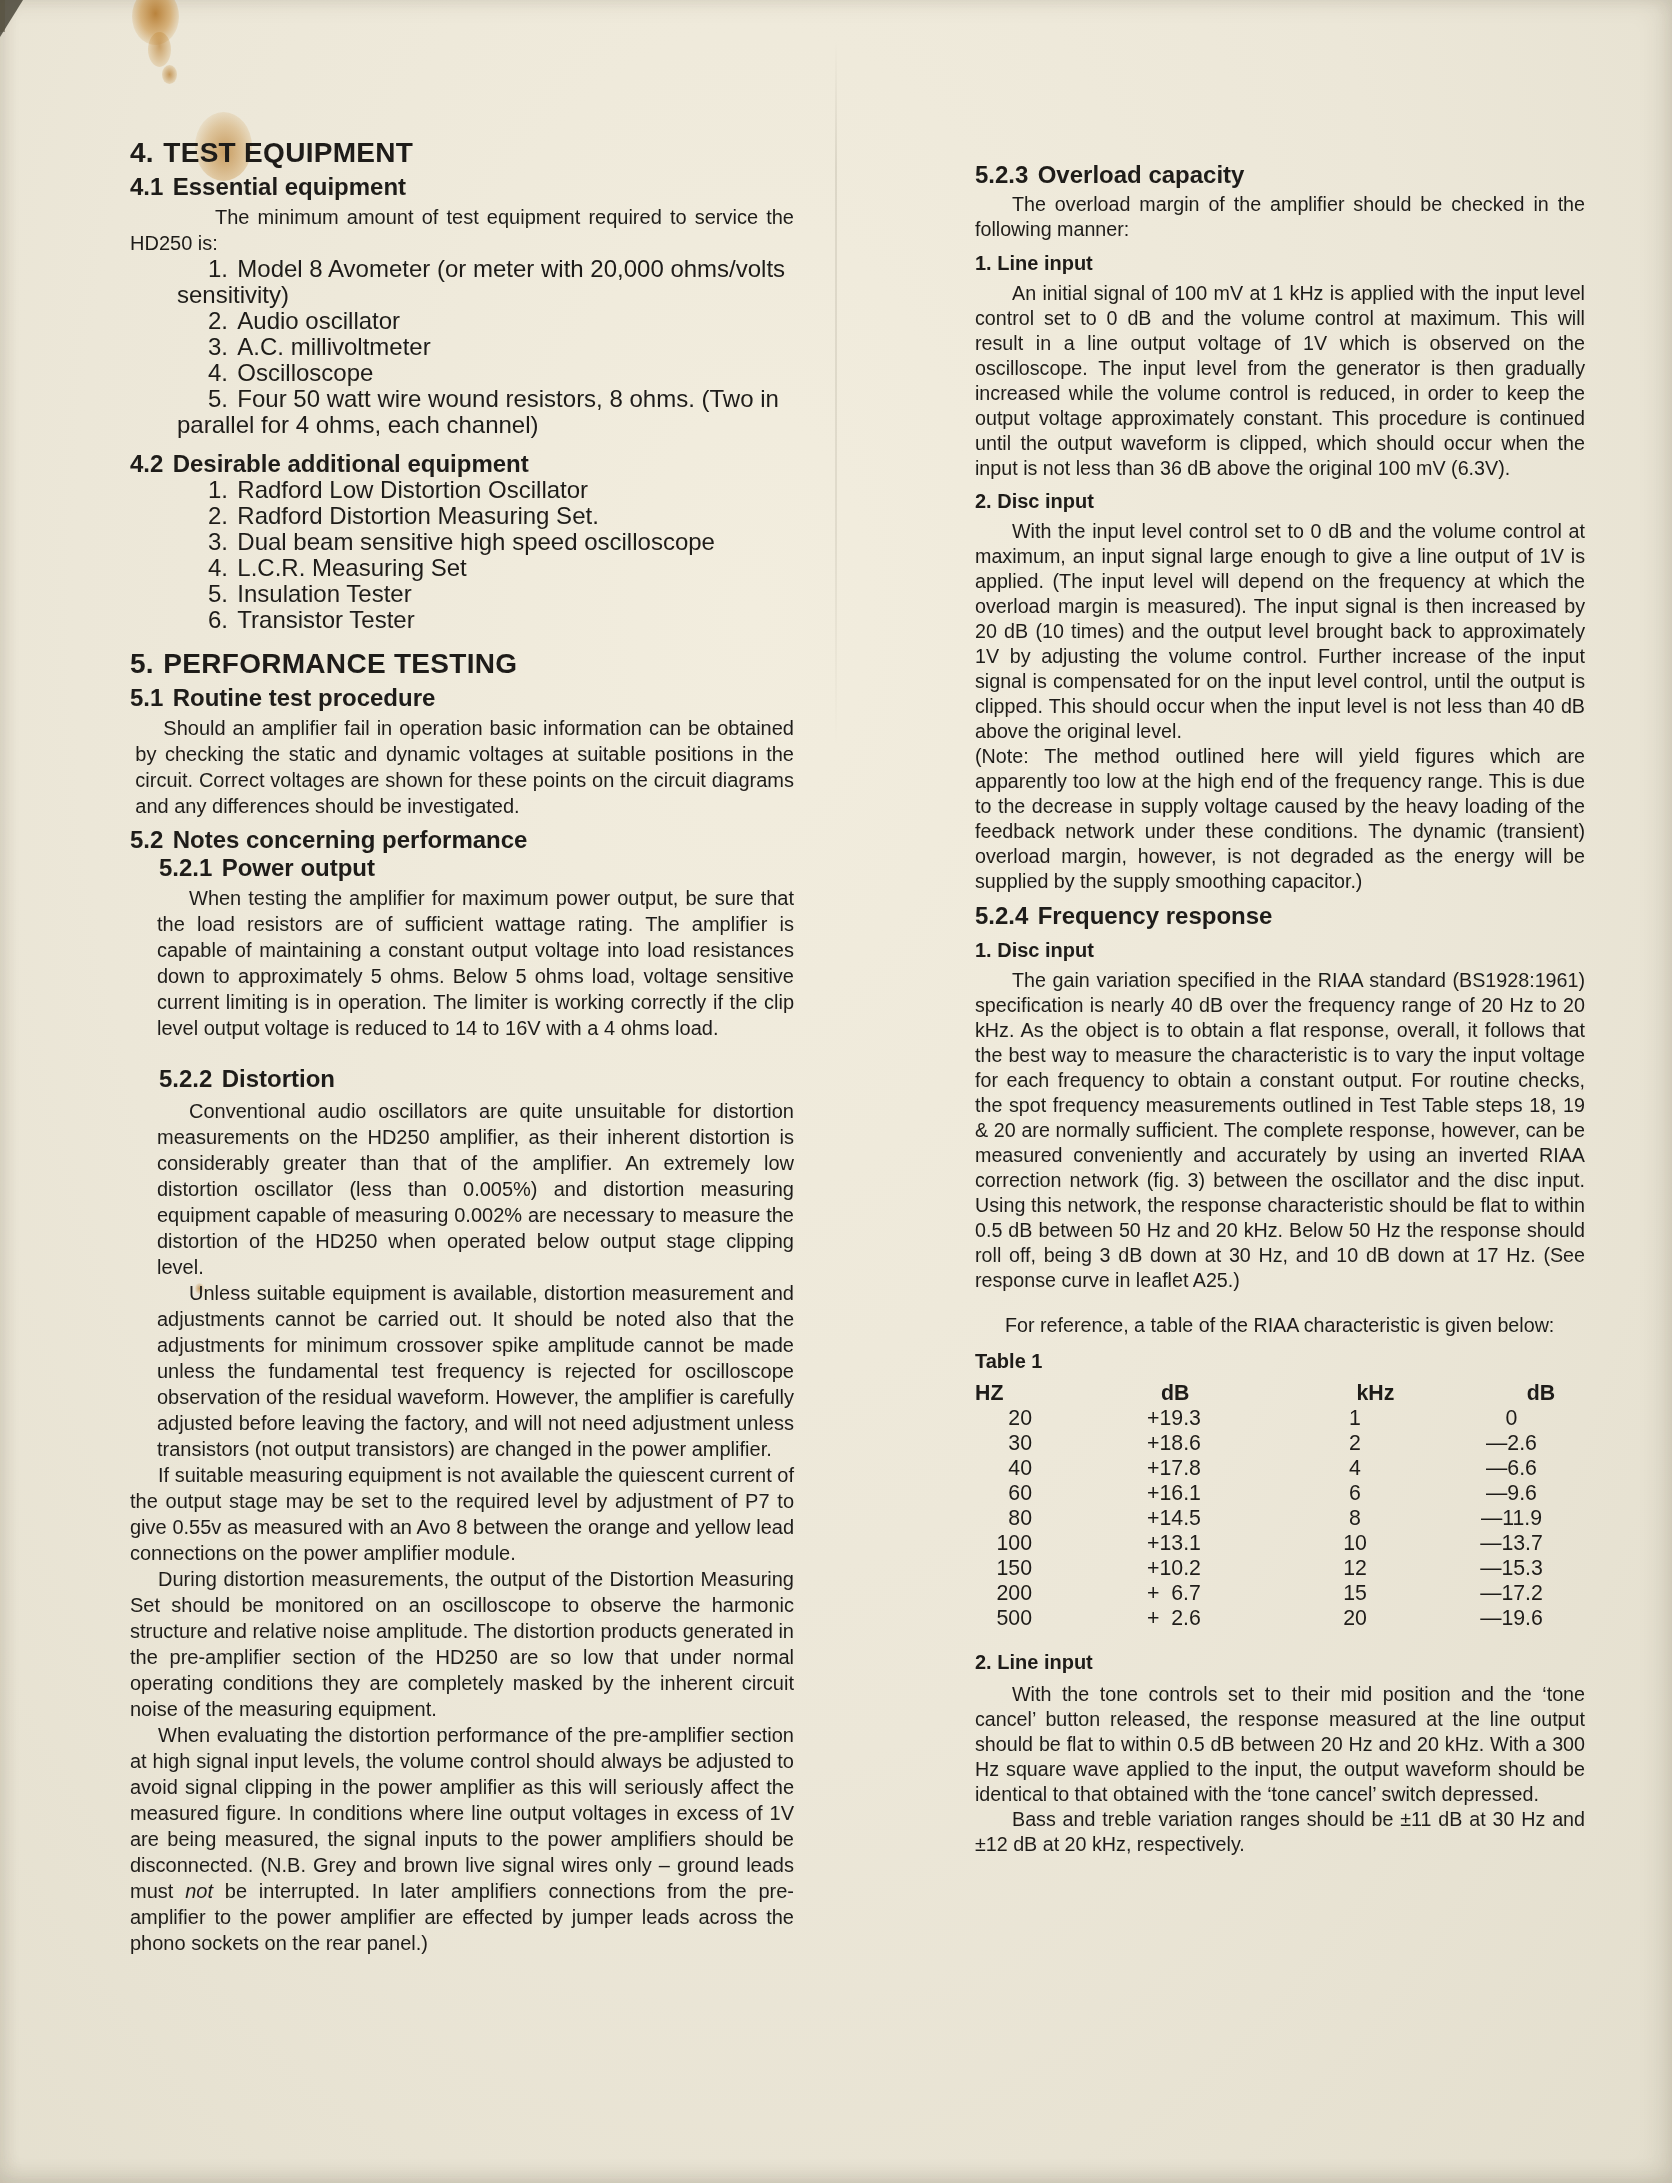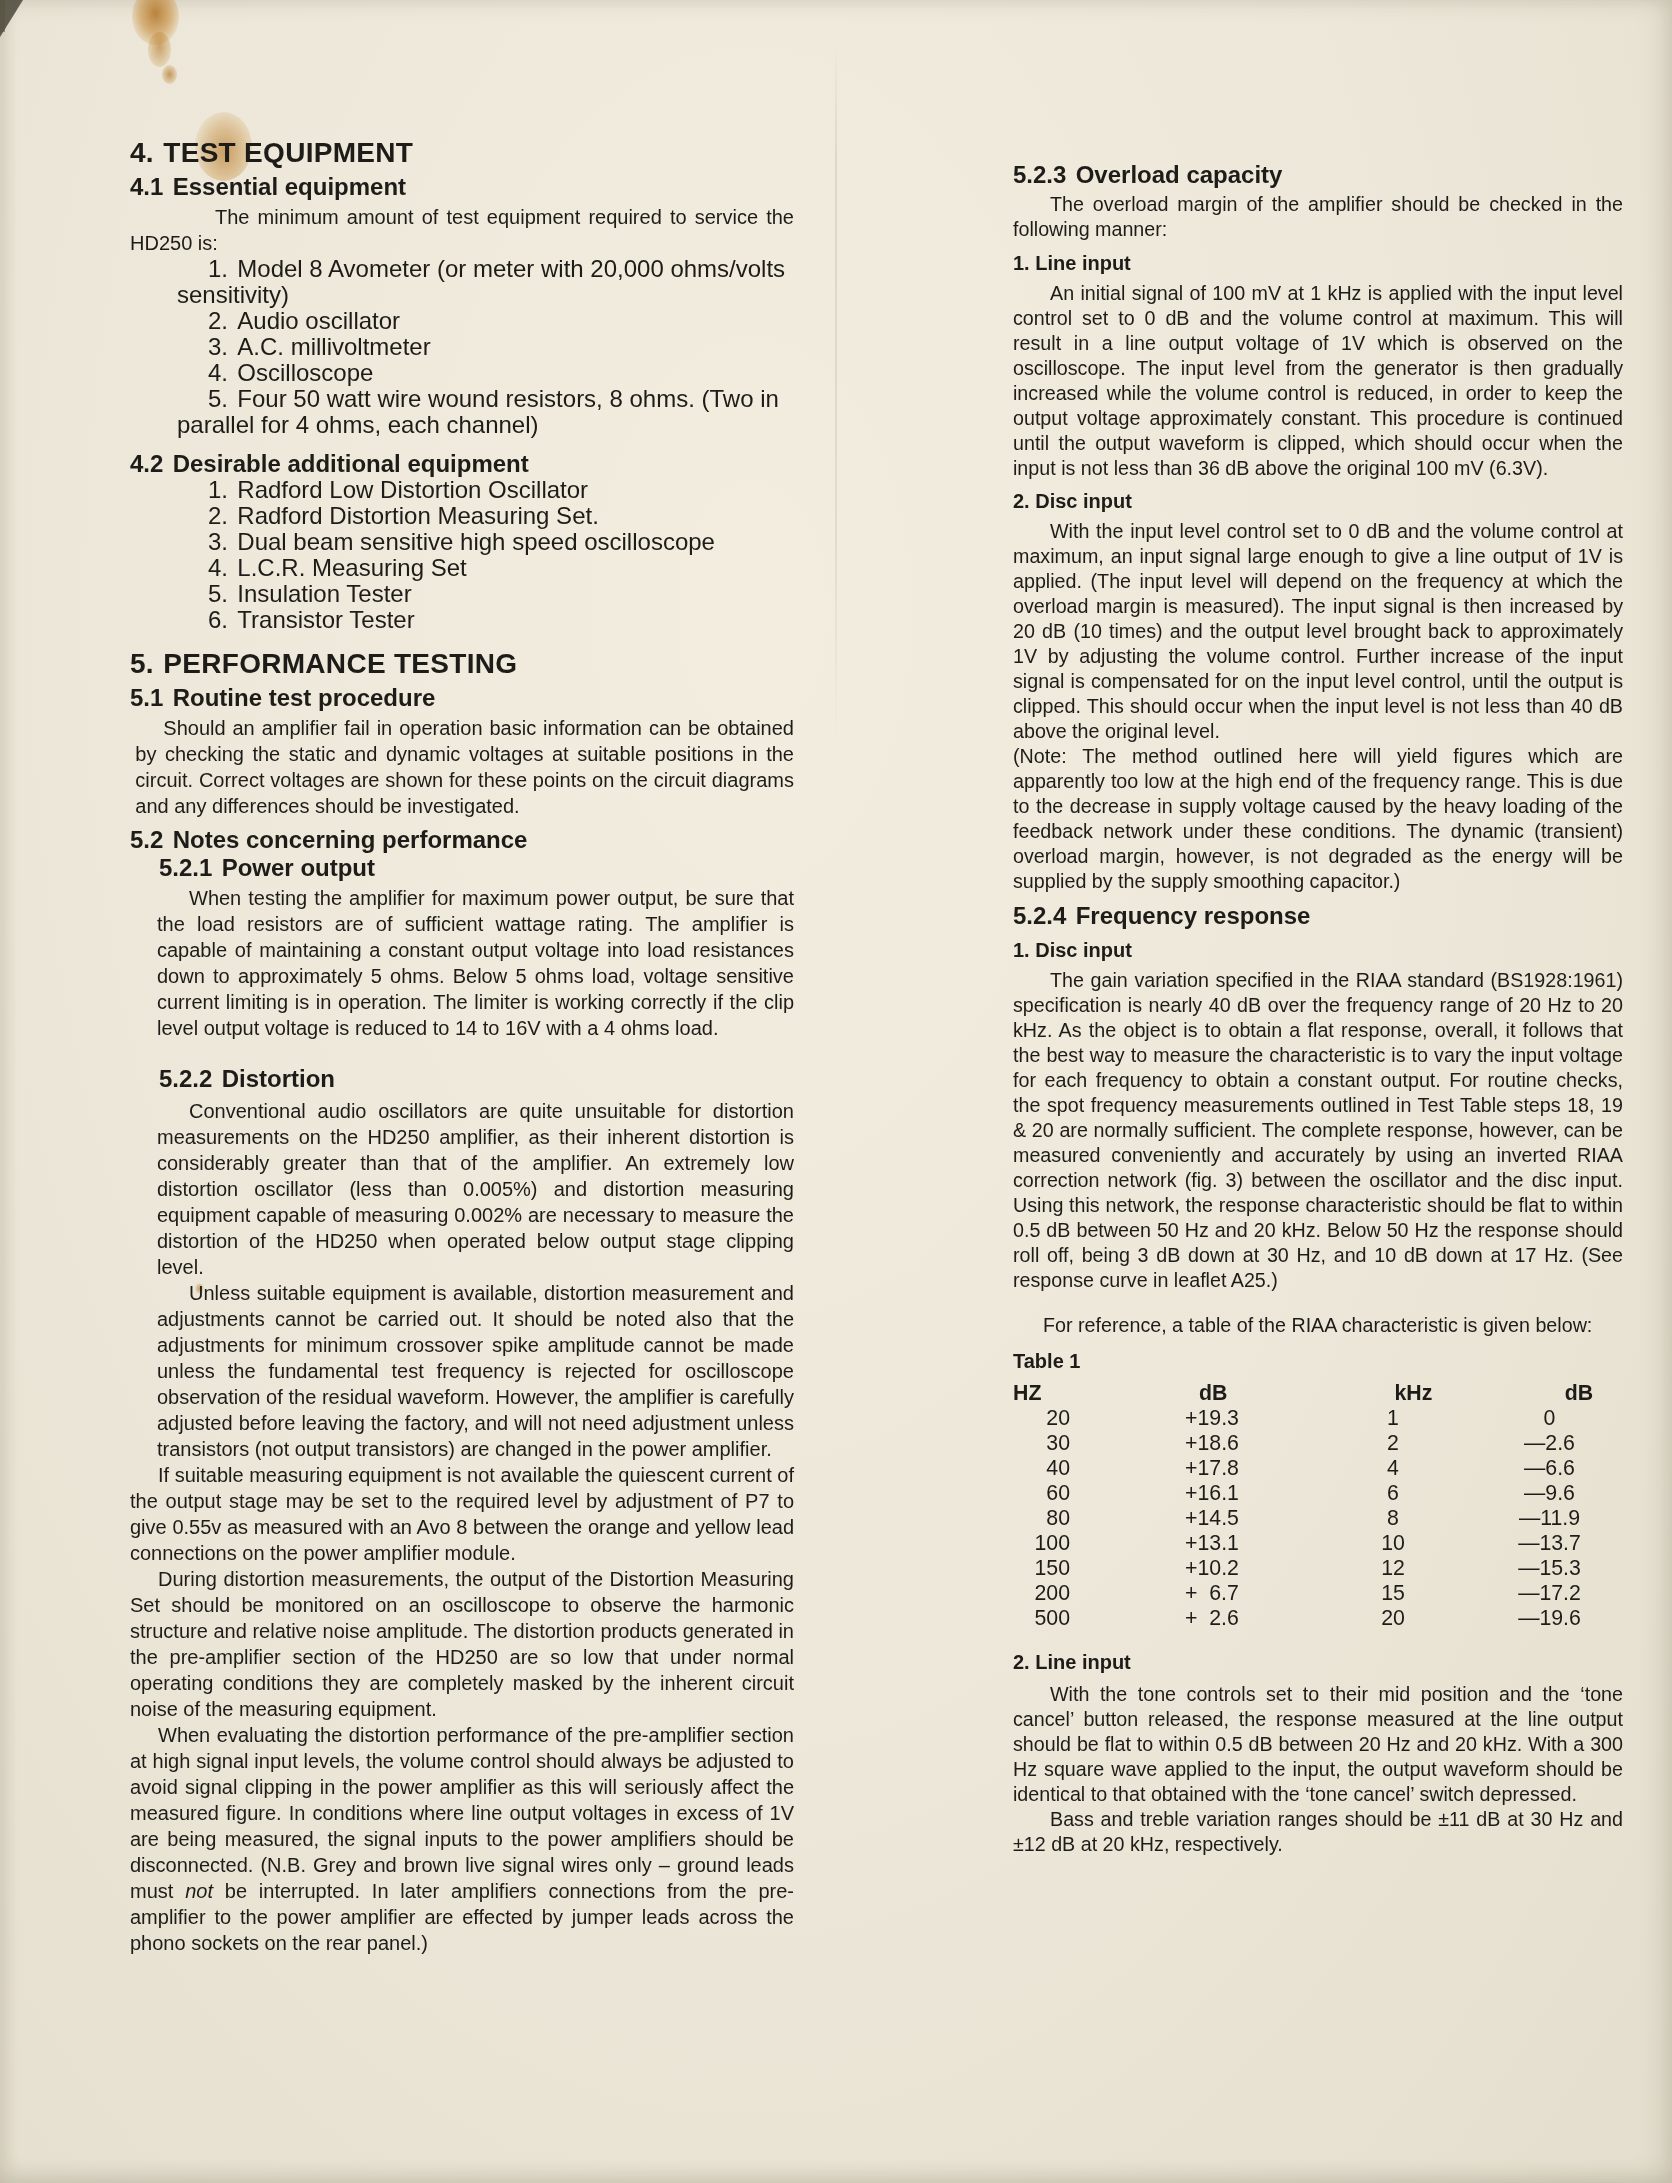--- a/index.html
+++ b/index.html
@@ -28,21 +28,21 @@
   .stain-a3 { left:162px; top:65px; width:14.7px; height:18.7px;
     background:radial-gradient(ellipse at 50% 50%, rgba(175,110,25,0.65) 0%, rgba(195,140,60,0.25) 65%, rgba(195,140,60,0) 100%); }
   .stain-b  { left:195px; top:112px; width:57px; height:69px;
     background:radial-gradient(ellipse at 52% 58%, rgba(178,112,26,0.62) 0%, rgba(198,140,58,0.38) 48%, rgba(210,165,95,0.14) 74%, rgba(210,165,95,0) 100%); }
   .stain-c  { left:195px; top:1283px; width:9.3px; height:10.7px;
     background:radial-gradient(ellipse at 50% 50%, rgba(170,105,22,0.6) 0%, rgba(170,105,22,0) 80%); }
 
   
   .col { position:absolute; }
   .col-left  { left:130px;  top:137px; width:664px; }
-  .col-right { left:975px; top:161px; width:610px;margin-left:38px; }
+  .col-right { left:975px; top:161px; width:610px; }
 
   
   .h1 { font-size:28px; line-height:31px; font-weight:bold; margin:0; letter-spacing:0.3px; }
   .hsub { font-size:24px; line-height:27px; font-weight:bold; margin:0; }
   .hmini { font-size:20px; line-height:27px; font-weight:bold; margin:0; }
   .hnum { margin-right:9.3px; }
   .ml1 { }
   .ml2 { margin-left:29px; }
 
   p { margin:0; }

